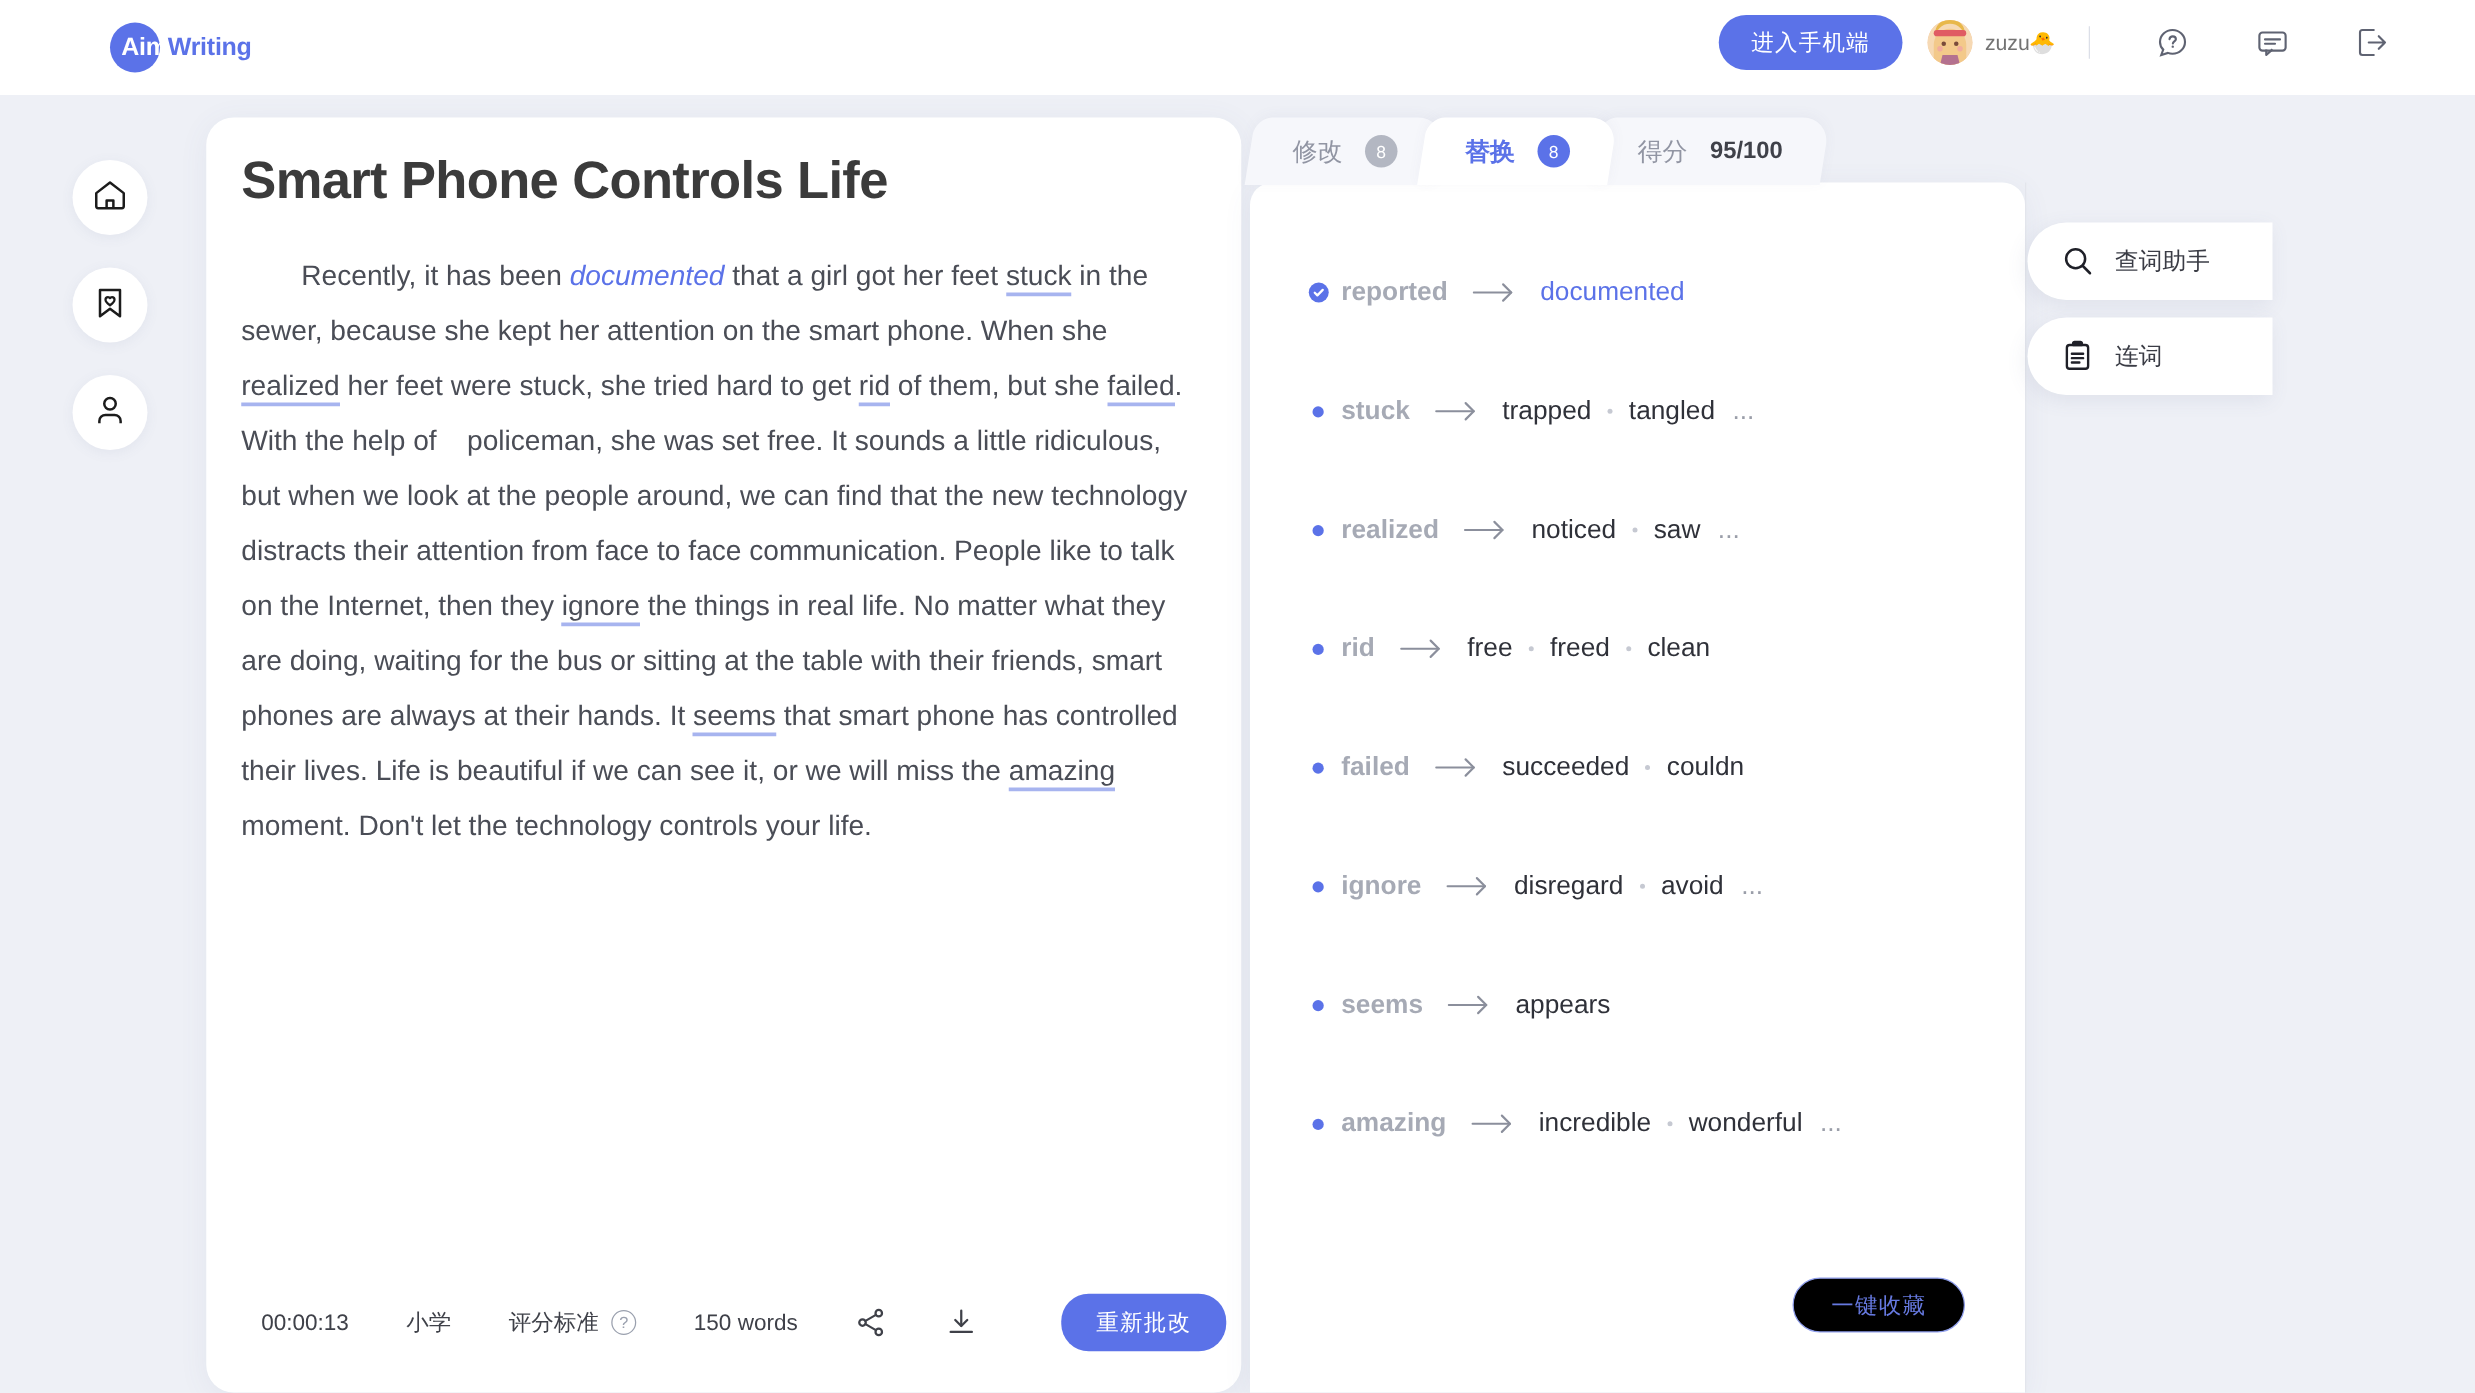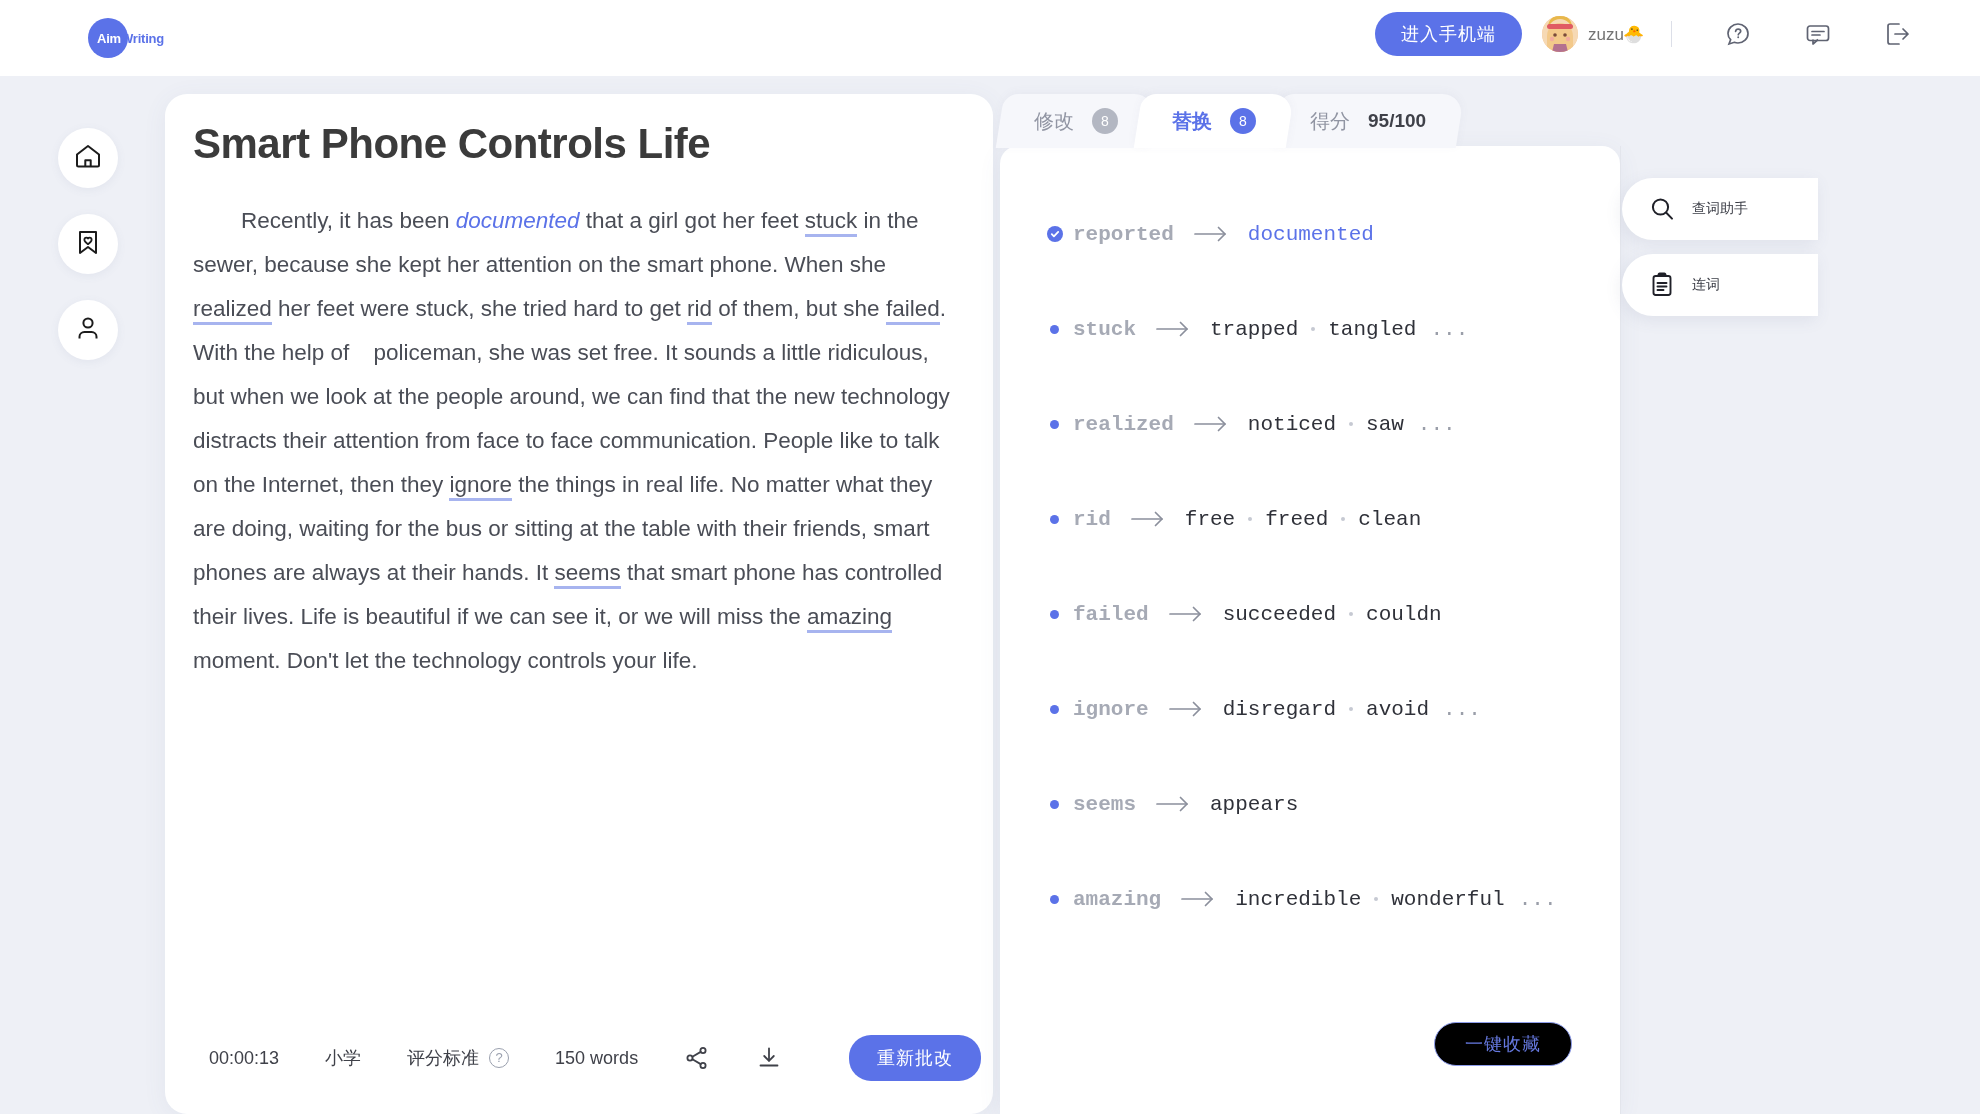--- a/index.html
+++ b/index.html
@@ -22,21 +22,21 @@
     position: absolute; left: 88px; top: 14px;
     display: flex; align-items: center; height: 48px;
   }
   .logo-circle {
     position: absolute; left: 0; top: 4px;
     width: 40px; height: 40px; border-radius: 50%;
     background: #5b72e8;
   }
   .logo-text {
     position: relative; z-index: 2;
-    font-size: 13px; font-weight: bold;
+    font-size: 20px; font-weight: bold;
     letter-spacing: -0.2px;
     padding-left: 9px;
   }
   .logo-aim { color: #ffffff; }
   .logo-writing { color: #5b72e8; }
 
   .header-right {
     position: absolute; right: 42px; top: 0;
     height: 68px; display: flex; align-items: center; gap: 0;
   }
@@ -159,21 +159,21 @@
   .tab-score { font-size: 19px; color: #3f4149; font-weight: bold; white-space: nowrap;}
 
   
   .panel {
     position: absolute; left: 1000px; top: 146px;
     width: 620px; height: 968px;
     background: #fff; border-radius: 18px 18px 0 0;
     box-shadow: 0 4px 24px rgba(90,100,140,.07);
     z-index: 25;
   }
-  .sug-list { position: absolute; left: 50px; top: 68px; width: 540px; font-family: Liberation Mono, monospace; }
+  .sug-list { position: absolute; left: 50px; top: 68px; width: 540px; }
   .sug-row {
     display: flex; align-items: center;
     height: 40px; margin-bottom: 55px; cursor: pointer;
   }
   .dot {
     width: 9px; height: 9px; border-radius: 50%;
     background: #5b72e8; margin-right: 14px; flex: none;
   }
   .check {
     width: 16px; height: 16px; border-radius: 50%;
@@ -209,21 +209,21 @@
     position: absolute; left: 1622px; top: 178px;
     display: flex; flex-direction: column; gap: 14px; z-index: 30;
   }
   .tool-btn {
     width: 196px; height: 62px; background: #fff;
     border-radius: 31px 0 0 31px;
     display: flex; align-items: center; gap: 16px;
     padding-left: 26px; cursor: pointer;
     box-shadow: -2px 4px 16px rgba(90,100,140,.10);
   }
-  .tool-label { font-size: 14px; color: #3a3c45; }
+  .tool-label { font-size: 19px; color: #3a3c45; }
   .tool-ico { color: #1f2028; display: flex; }
 
   .panel-edge {
     position: absolute; left: 1620px; top: 146px;
     width: 1px; height: 968px; background: #e3e5ec; z-index: 26;
   }
 </style>
 </head>
 <body>
 

